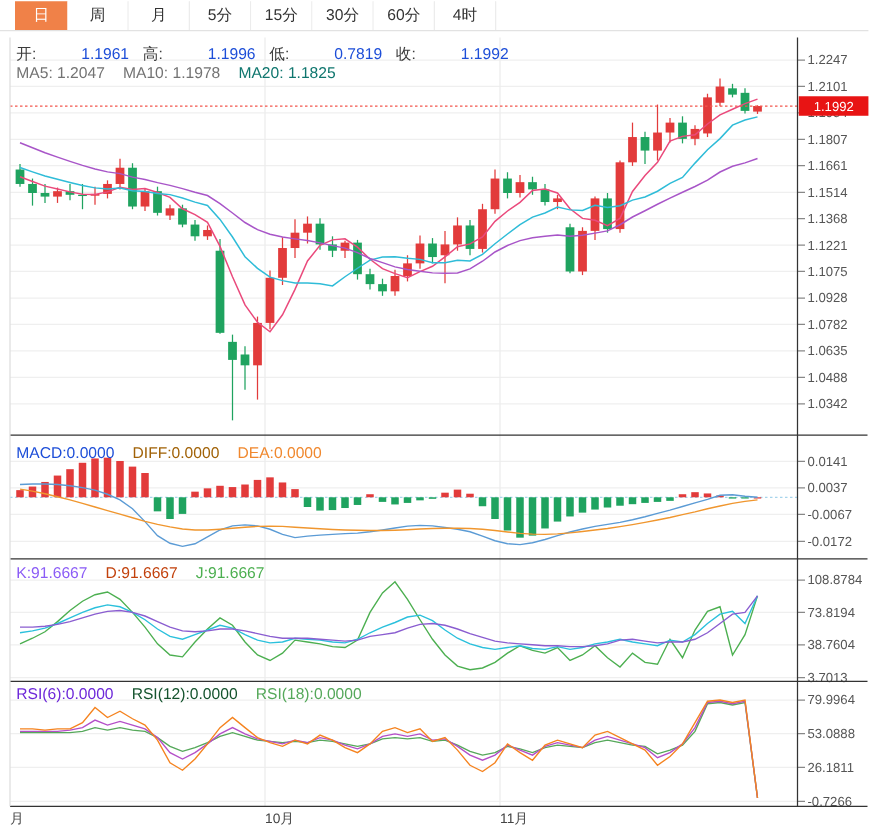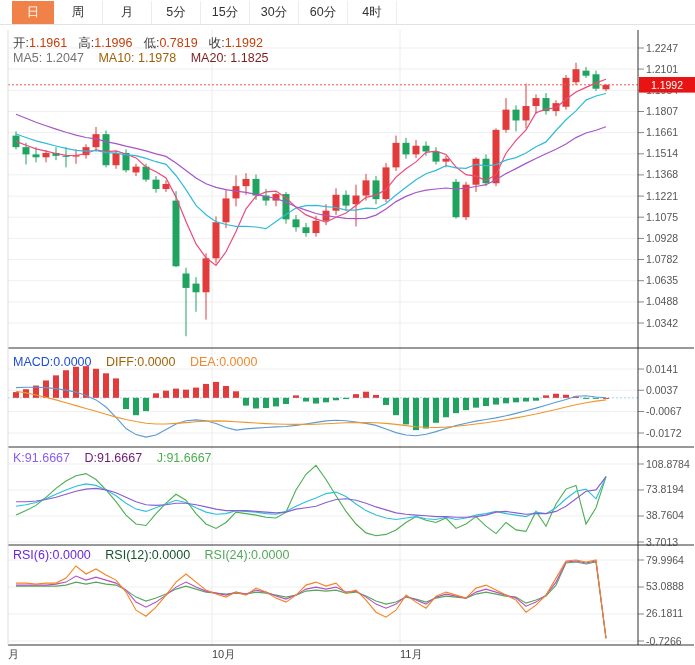--- a/index.html
+++ b/index.html
@@ -6,24 +6,24 @@
   #app{position:relative;width:695px;height:665px;overflow:hidden;background:#fff;}
   #chart{position:absolute;left:0;top:0;z-index:1;}
   #tabbar{position:absolute;top:1px;left:12px;height:23px;display:flex;z-index:5;}
   .tab{min-width:49px;box-sizing:border-box;text-align:center;line-height:23px;font-size:12.5px;
        color:#333;background:#fff;border-right:1px solid #ececec;cursor:pointer;}
   .tab.first{min-width:42px;}
   .tab.active{background:#f08148;color:#fff;border-right:none;}
   .legend{position:absolute;left:13px;z-index:4;font-size:12.5px;white-space:nowrap;}
   .legend span{margin-right:11px;}
   .lbl{color:#3c3c3c;margin-right:0 !important;}
-  .val{color:#c2410c;}
-  .c-ma5{color:#737373}.c-ma10{color:#a16207}.c-ma20{color:#7f1d1d}
+  .val{color:#1d4ed8;margin-left:36px;}
+  .c-ma5{color:#737373}.c-ma10{color:#737373}.c-ma20{color:#0f766e}
   .c-macd{color:#1d4ed8}.c-diff{color:#a16207}.c-dea{color:#f0882e}
-  .c-k{color:#8b5cf6}.c-d{color:#701a75}.c-j{color:#4caf50}
+  .c-k{color:#8b5cf6}.c-d{color:#c2410c}.c-j{color:#4caf50}
   .c-rsi6{color:#6d28d9}.c-rsi12{color:#14532d}.c-rsi24{color:#55a85a}
 </style>
 </head>
 <body>
 
 <div id="app">
   <div id="tabbar">
       <div class="tab first active">日</div>
       <div class="tab">周</div>
       <div class="tab">月</div>
@@ -351,15 +351,15 @@
 
   <div class="legend" style="top:451px">
     <span class="c-k">K:91.6667</span>
     <span class="c-d">D:91.6667</span>
     <span class="c-j">J:91.6667</span>
   </div>
 
   <div class="legend" style="top:548px">
     <span class="c-rsi6">RSI(6):0.0000</span>
     <span class="c-rsi12">RSI(12):0.0000</span>
-    <span class="c-rsi24">RSI(24):0.0000</span>
+    <span class="c-rsi24">RSI(18):0.0000</span>
   </div>
 </div>
 
 </body></html>

